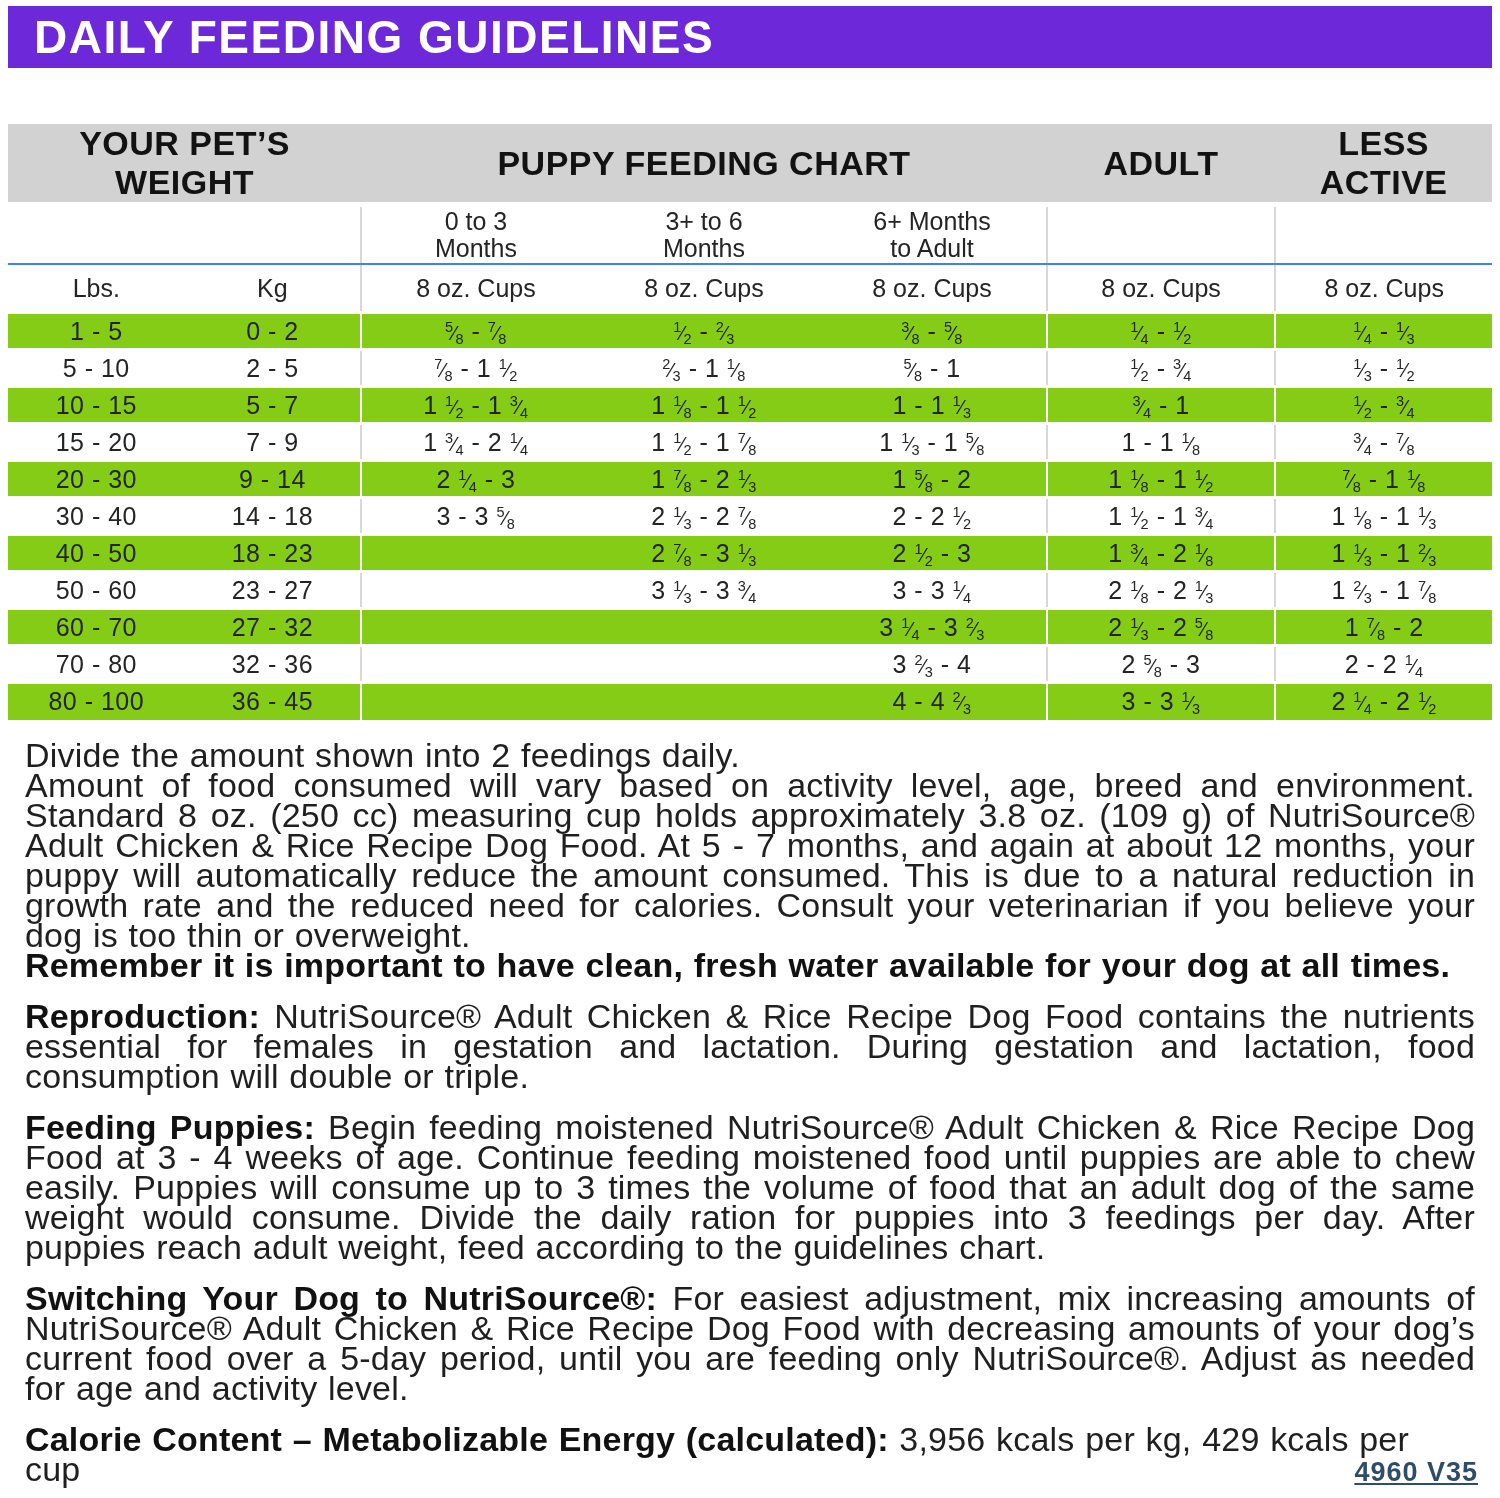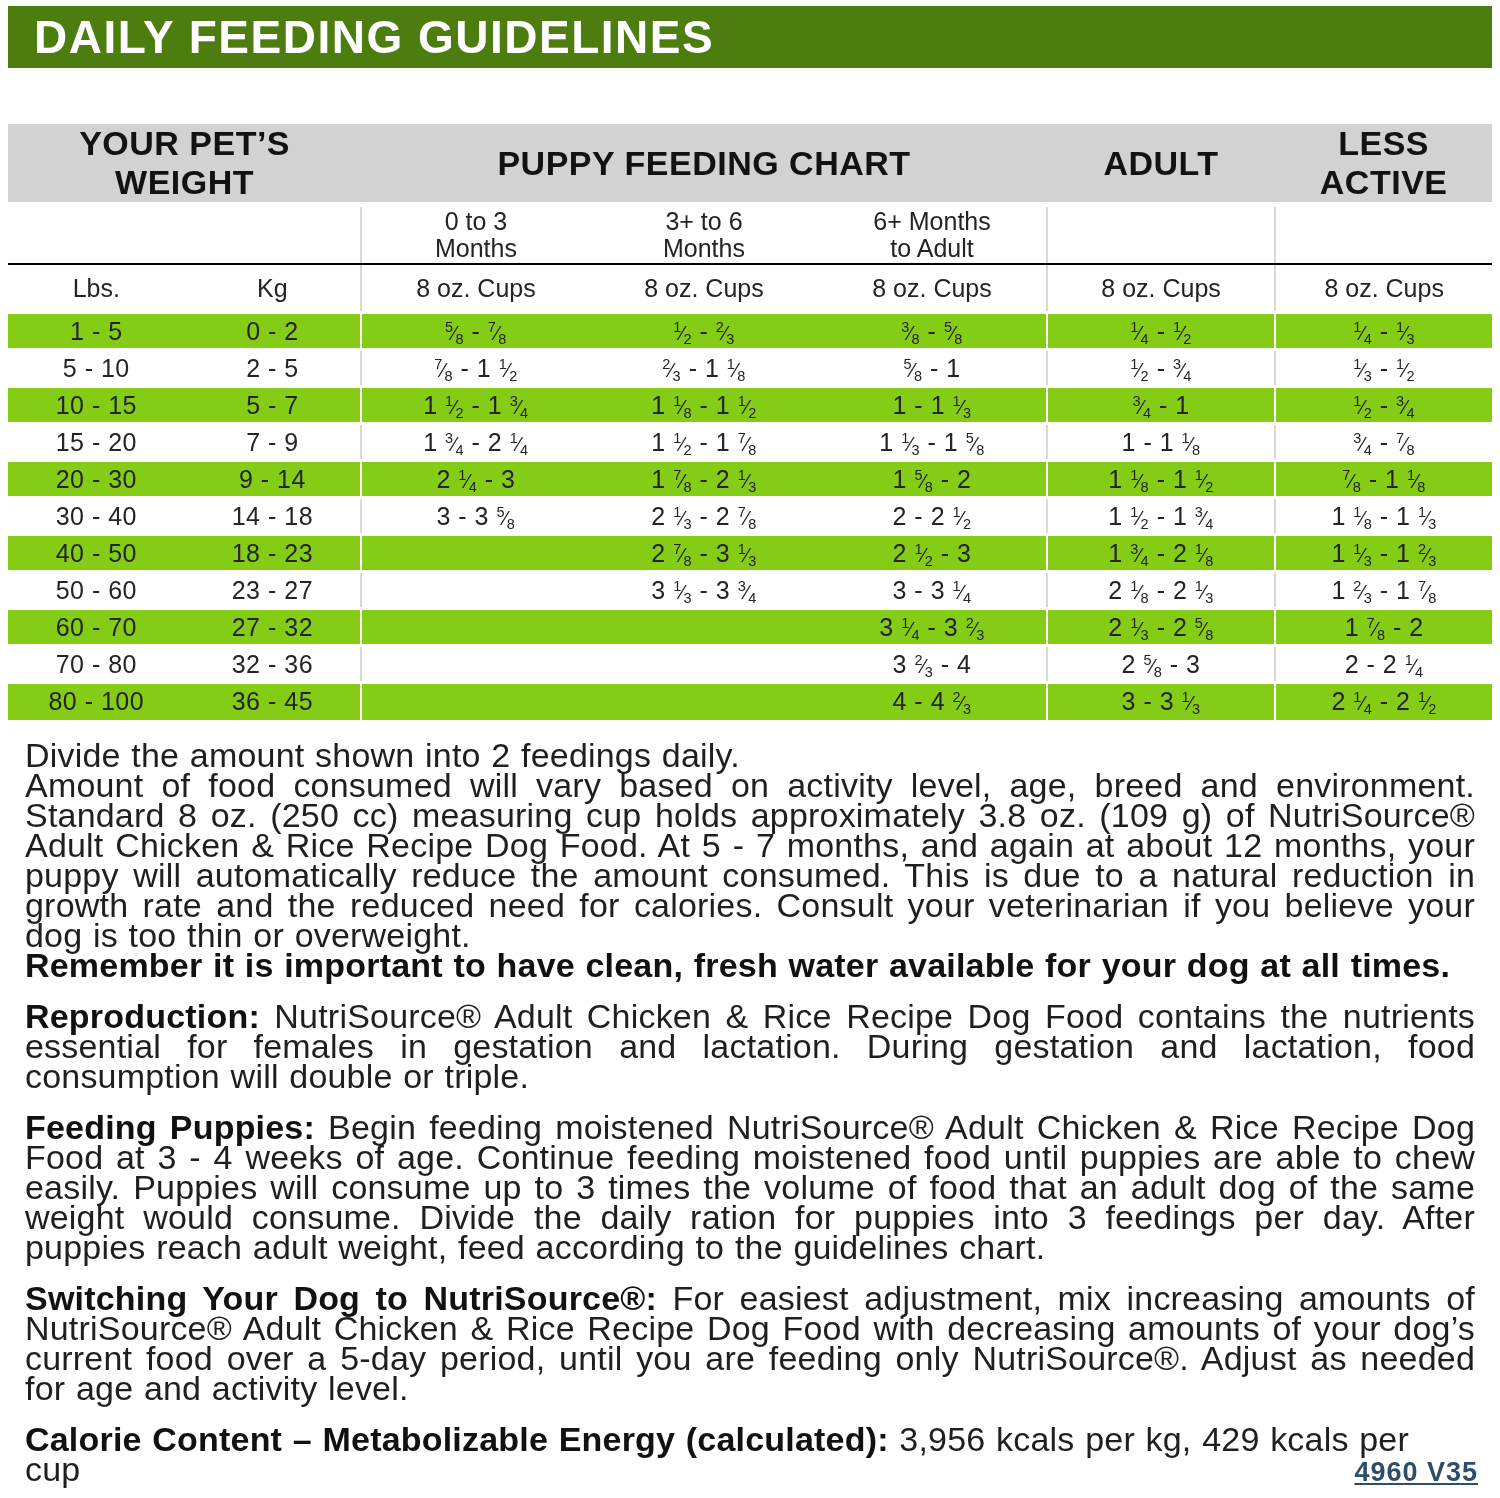--- a/index.html
+++ b/index.html
@@ -8,21 +8,21 @@
     width:1500px;height:1498px;
     overflow:hidden;
     background:#ffffff;
     font-family:"Liberation Sans","DejaVu Sans",sans-serif;
     color:#1f1f1f;
   }
   
   .banner{
     margin:6px 8px 0 8px;
     height:62px;
-    background:#4d7c0f;
+    background:#6d28d9;
     display:flex;align-items:center;
   }
   .banner h1{
     margin:0 0 0 26px;
     font-size:46px;
     font-weight:800;
     letter-spacing:1.5px;
     color:#ffffff;
     white-space:nowrap;
   }
@@ -45,21 +45,21 @@
     font-size:34px;
     font-weight:bold;
     color:#121212;
     letter-spacing:0.5px;
     border-bottom:5px solid #ffffff;
   }
   tr.ages td{
     height:56px;
     font-size:25px;
     line-height:27px;
-    border-bottom:2px solid #000000;
+    border-bottom:2px solid #3b82f6;
   }
   tr.units td{
     height:46px;
     font-size:25px;
   }
   .pre{white-space:pre-line;}
   td.vline{border-left:2px solid #d8d8d8;}
   tbody tr{height:37px;border-top:3px solid #ffffff;}
   tbody tr.shade td{background:#84cc16;}
   tbody tr.shade td.vline{border-left-color:#ffffff;}

